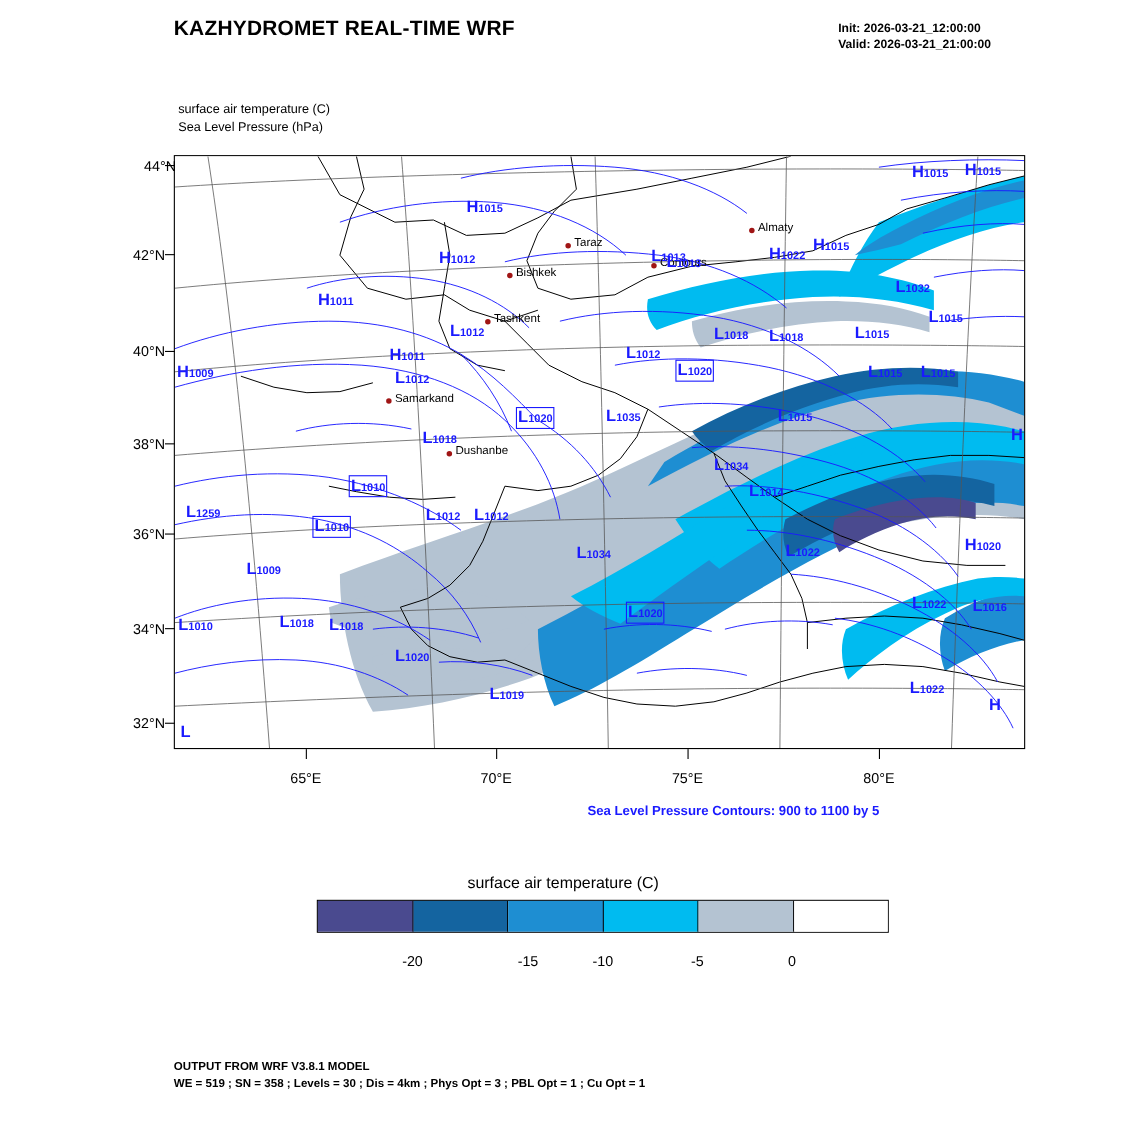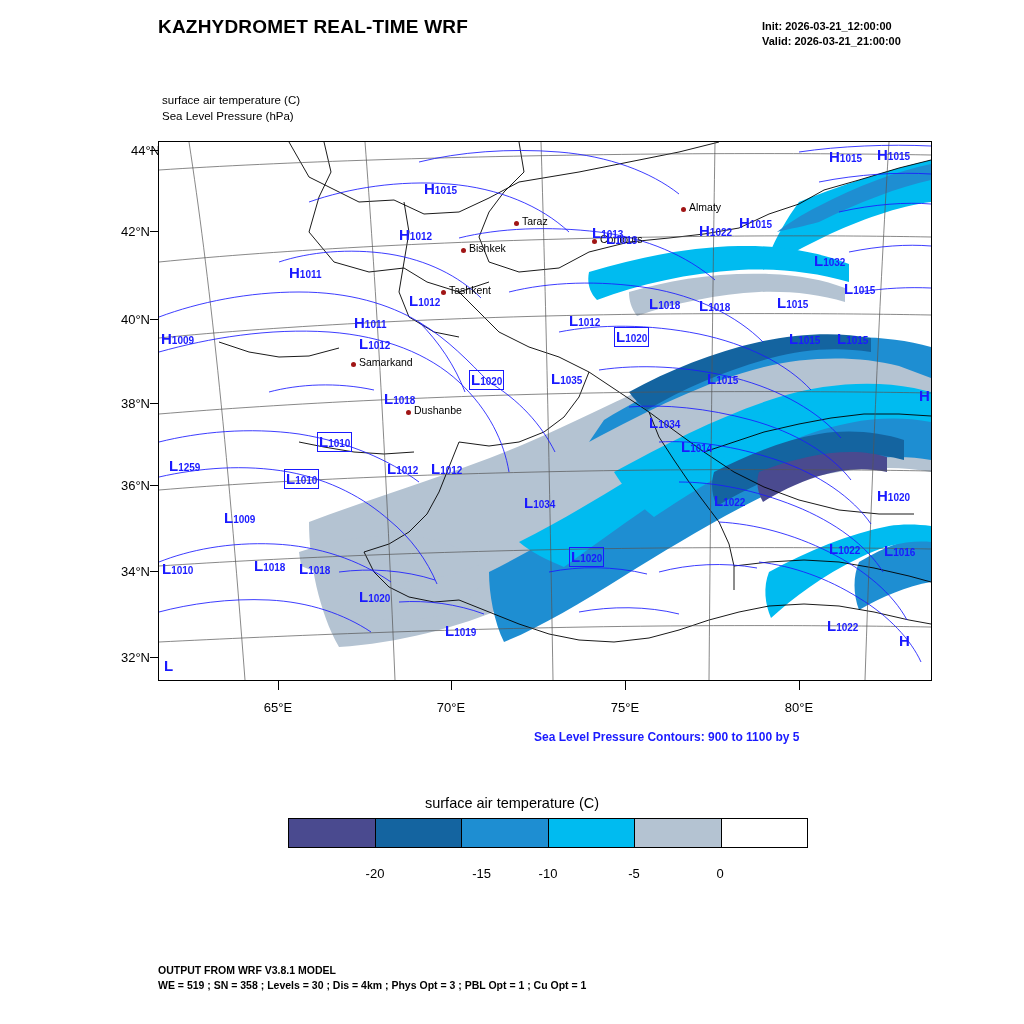--- a/index.html
+++ b/index.html
@@ -281,19 +281,19 @@
 <div class="abs" id="cb-title">surface air temperature  (C)</div>
 <div class="abs" id="cb">
   <div style="background:#4a4a8f"></div>
   <div style="background:#1464a0"></div>
   <div style="background:#1e8ed2"></div>
   <div style="background:#00bbf0"></div>
   <div style="background:#b4c3d2"></div>
   <div style="background:#ffffff"></div>
 </div>
 <div class="abs cb-tick" style="left:345px;">-20</div>
-<div class="abs cb-tick" style="left:431px;text-align:right;">-15</div>
+<div class="abs cb-tick" style="left:450px;">-15</div>
 <div class="abs cb-tick" style="left:518px;">-10</div>
 <div class="abs cb-tick" style="left:604px;">-5</div>
 <div class="abs cb-tick" style="left:690px;">0</div>
 
 <div class="abs" id="foot1">OUTPUT FROM WRF V3.8.1 MODEL</div>
 <div class="abs" id="foot2">WE = 519 ; SN = 358 ; Levels = 30 ; Dis = 4km ; Phys Opt = 3 ; PBL Opt = 1 ; Cu Opt = 1</div>
 
 </body></html>

